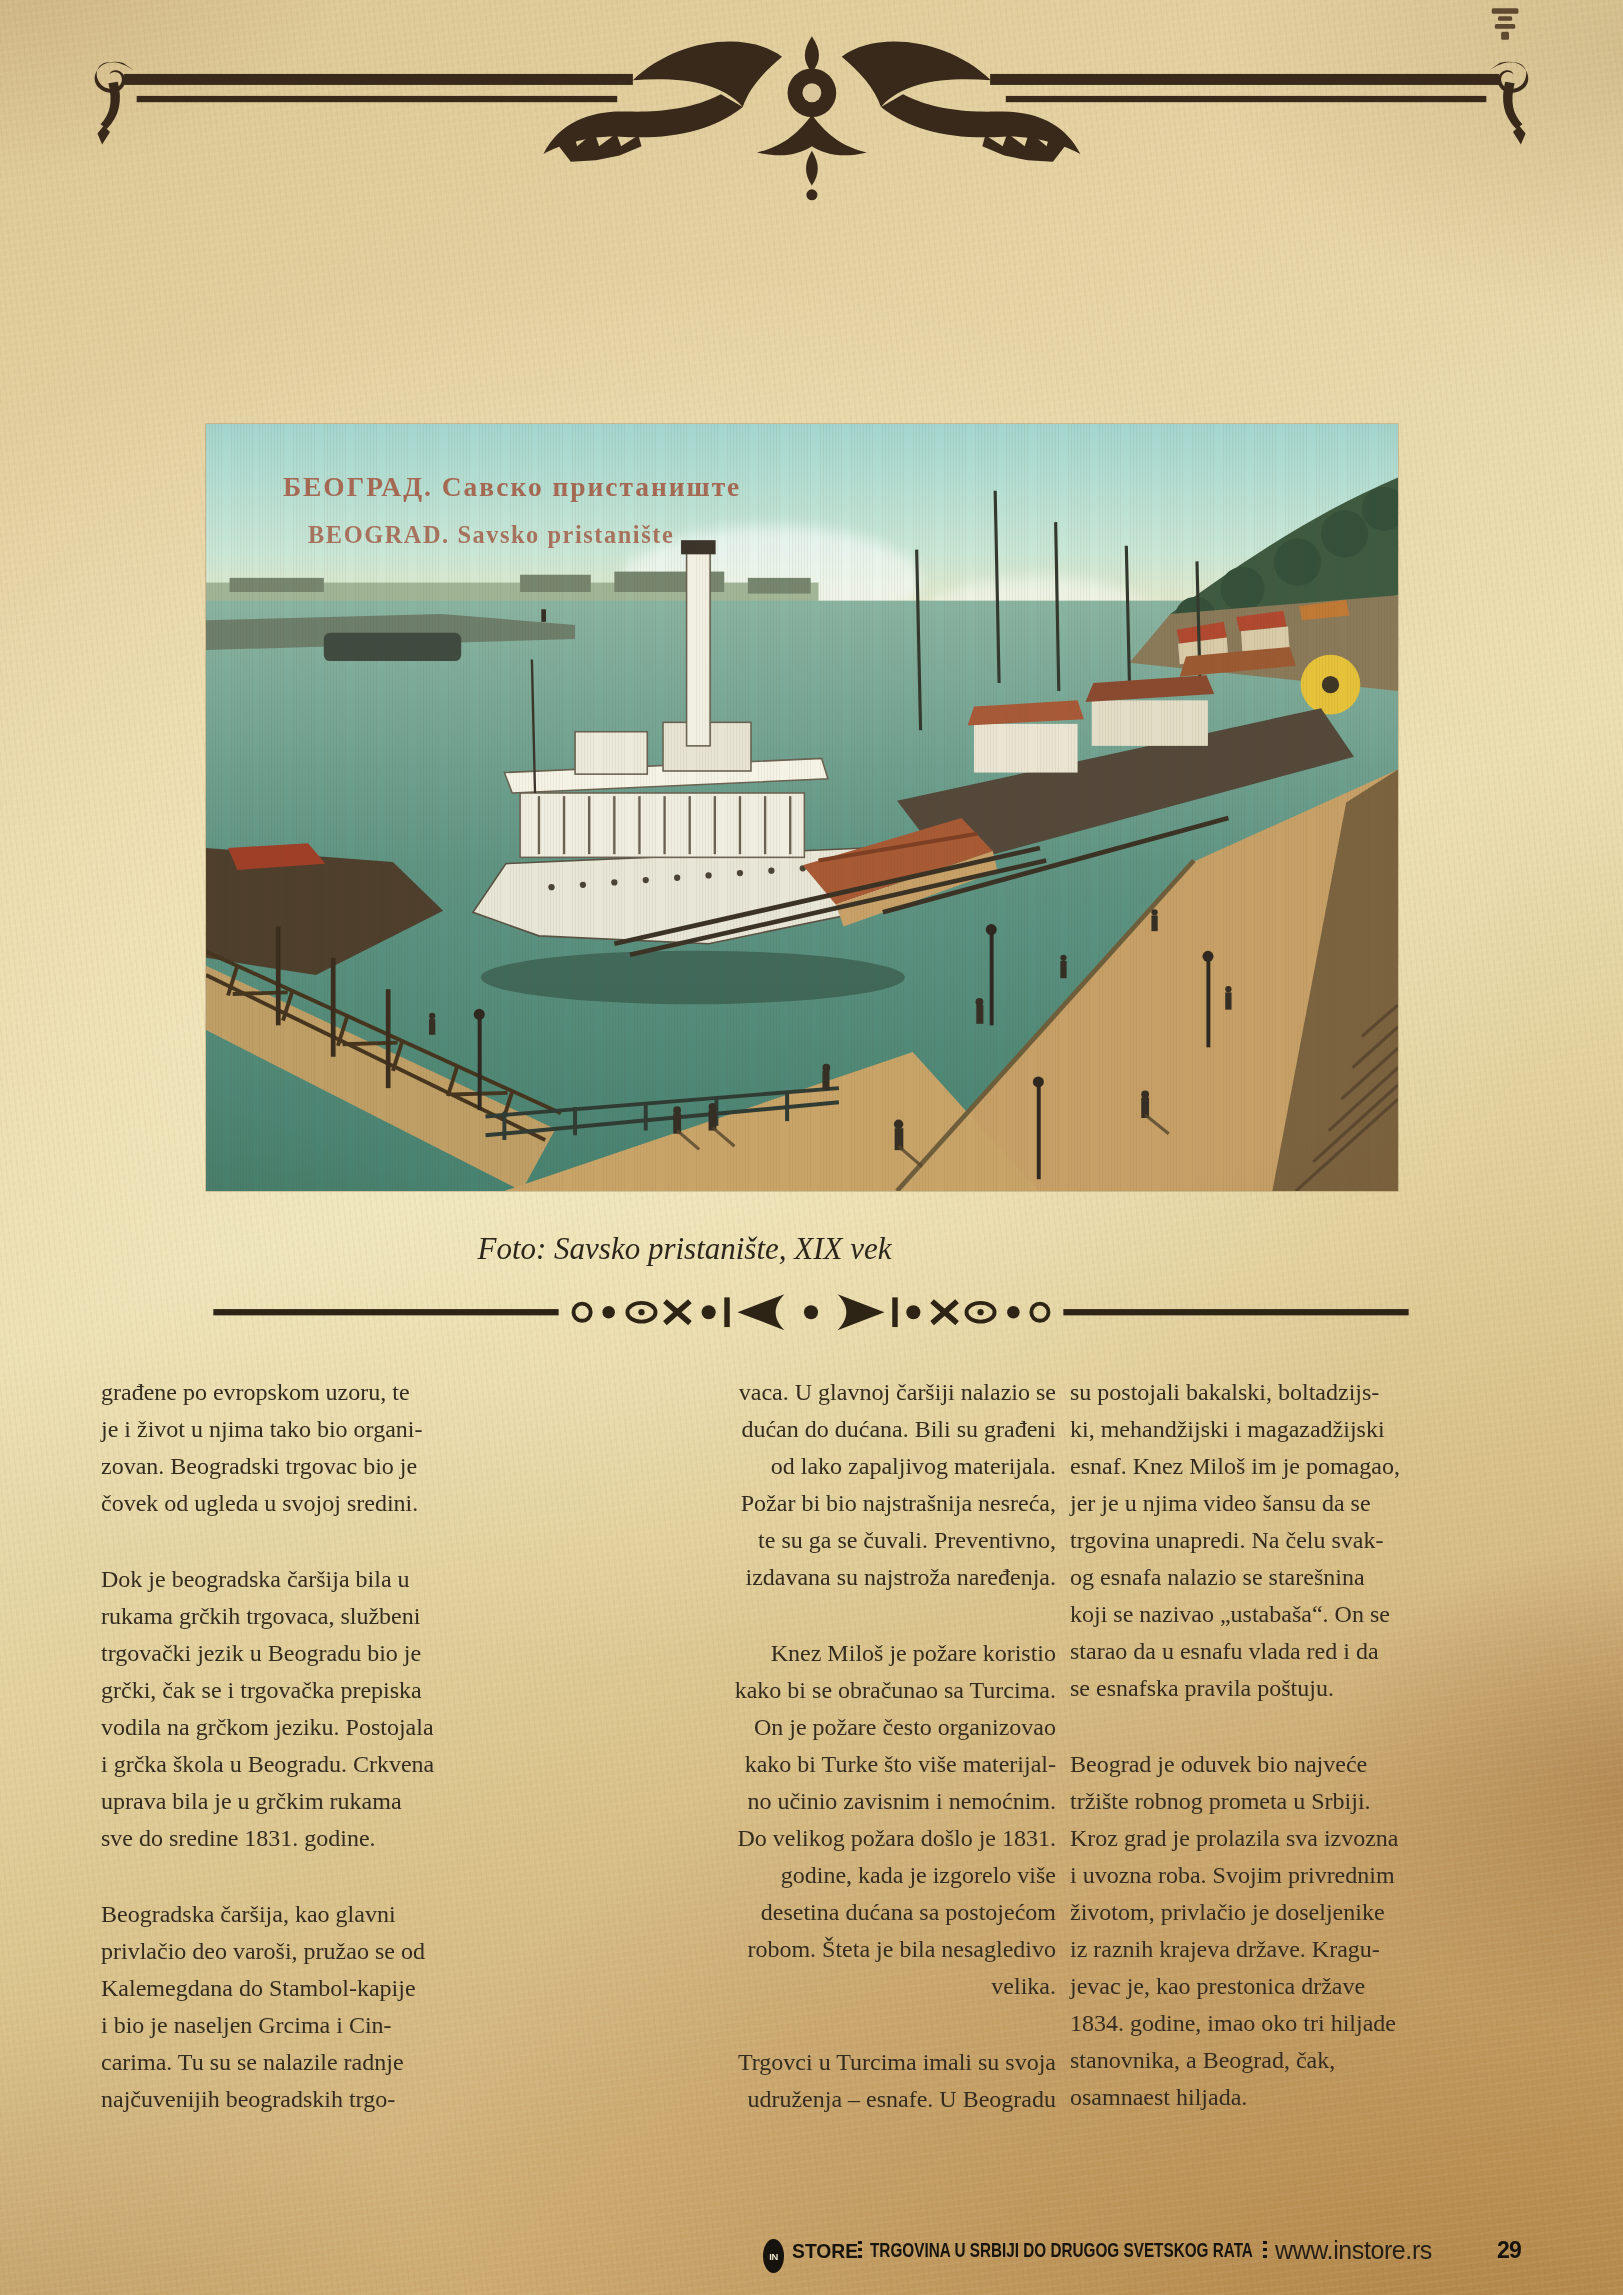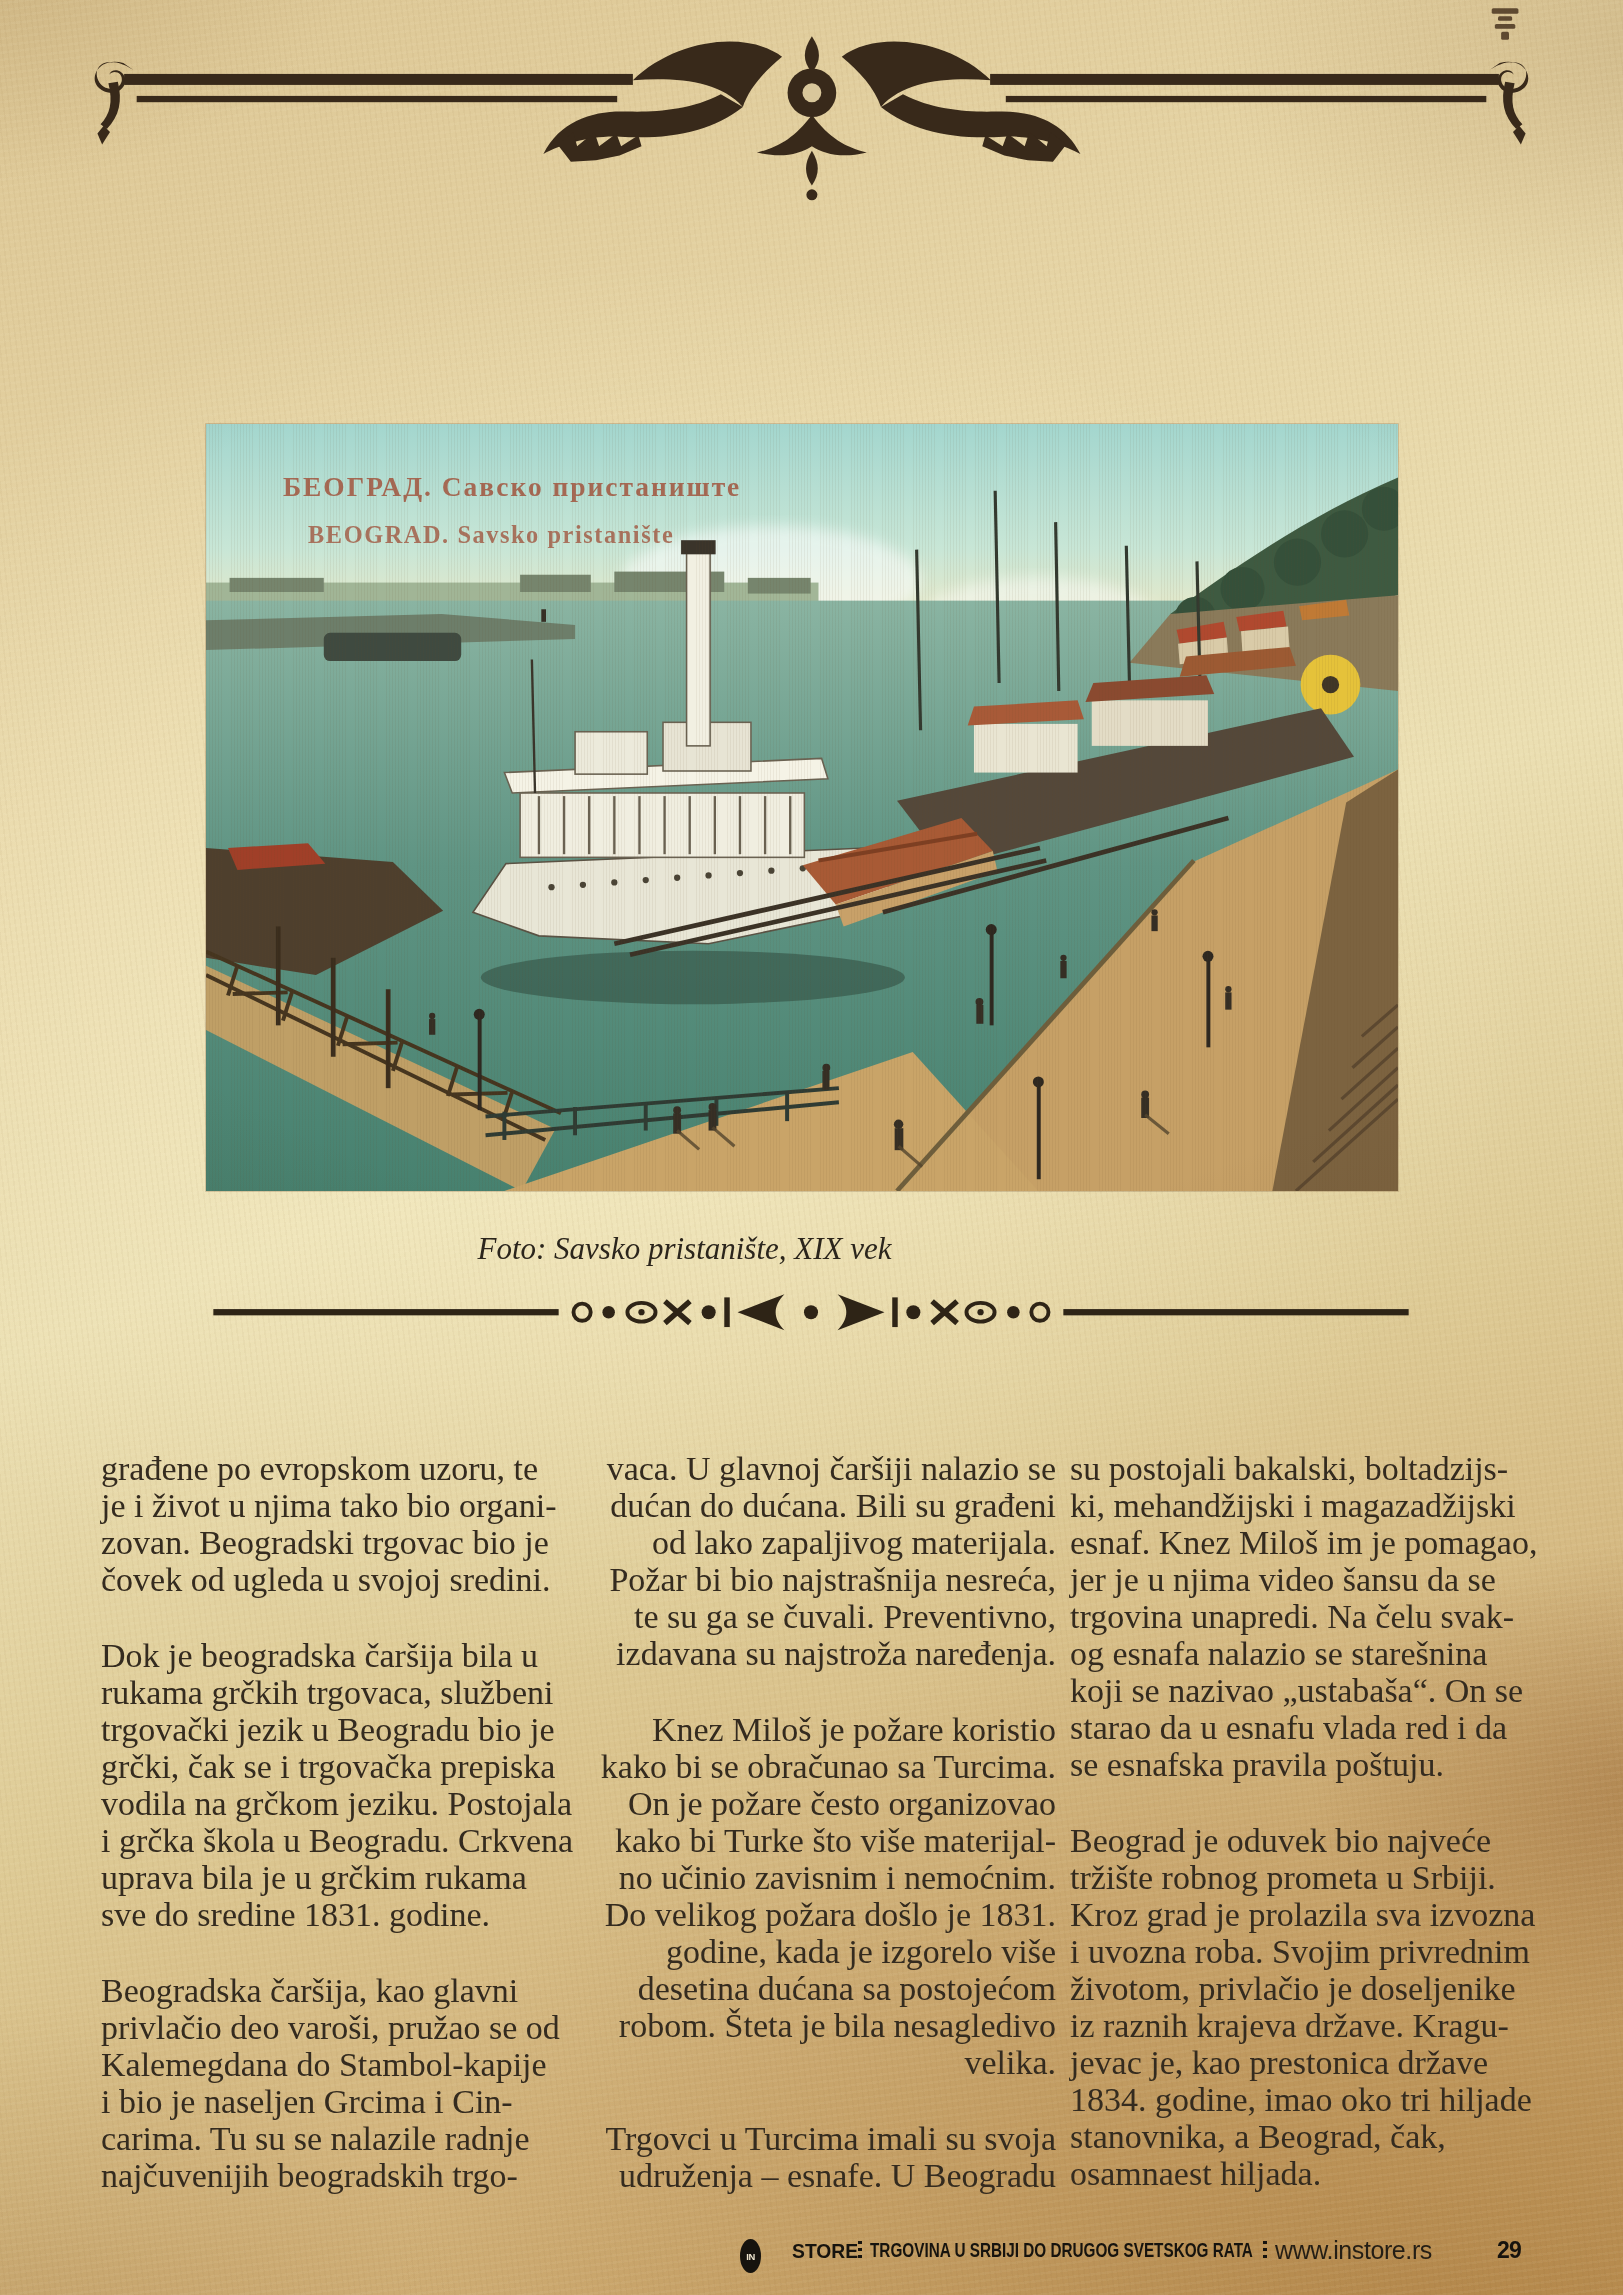--- a/index.html
+++ b/index.html
@@ -36,30 +36,30 @@
       repeating-linear-gradient(90deg, rgba(100,70,35,0.07) 0 0.8px, transparent 0.8px 3.1px),
       radial-gradient(ellipse 120% 110% at 50% 45%, transparent 55%, rgba(85,50,20,0.22) 100%);
   }
   .postcard svg{display:block;width:100%;height:100%;}
   .caption{
     position:absolute;left:0;top:1231px;width:1369px;
     text-align:center;font-style:italic;font-size:31px;color:#2b251c;
   }
   .divider-mid{position:absolute;left:210px;top:1288px;width:1202px;height:50px;}
   .col{
-    position:absolute;top:1450px;width:471px;
-    font-size:34px;line-height:37px;color:#342b1f;
+    position:absolute;top:1374px;width:471px;
+    font-size:24px;line-height:37px;color:#342b1f;
   }
   .col-1{left:101px;} .col-2{left:585px;text-align:right;} .col-3{left:1070px;}
   .para{white-space:pre;margin:0 0 39px 0;}
   .footer{position:absolute;left:0;top:2237px;width:1623px;height:35px;
     font-family:"Liberation Sans", sans-serif;color:#16130e;}
   .f-item{position:absolute;top:0;height:27px;display:flex;align-items:center;}
   .logo-circle{
-    position:absolute;left:740px;top:2.4px;width:21px;height:34px;border-radius:50%;
+    position:absolute;left:763px;top:2.4px;width:21px;height:34px;border-radius:50%;
     background:#16130e;color:#efe6cf;display:flex;align-items:center;justify-content:center;
     font-size:9.4px;font-weight:bold;letter-spacing:-0.4px;
   }
   .logo-store{left:792px;font-size:21px;font-weight:bold;letter-spacing:0;
     transform:scaleX(0.92);transform-origin:left center;}
   .f-dots{position:absolute;top:3.9px;width:3.9px;height:20.4px;
     background:repeating-linear-gradient(to bottom,#16130e 0 3.1px,transparent 3.1px 7px);}
   .dots-1{left:858px;} .dots-2{left:1263px;}
   .f-title{left:870px;font-size:20.4px;font-weight:bold;white-space:nowrap;
     transform:scaleX(0.75);transform-origin:left center;}

